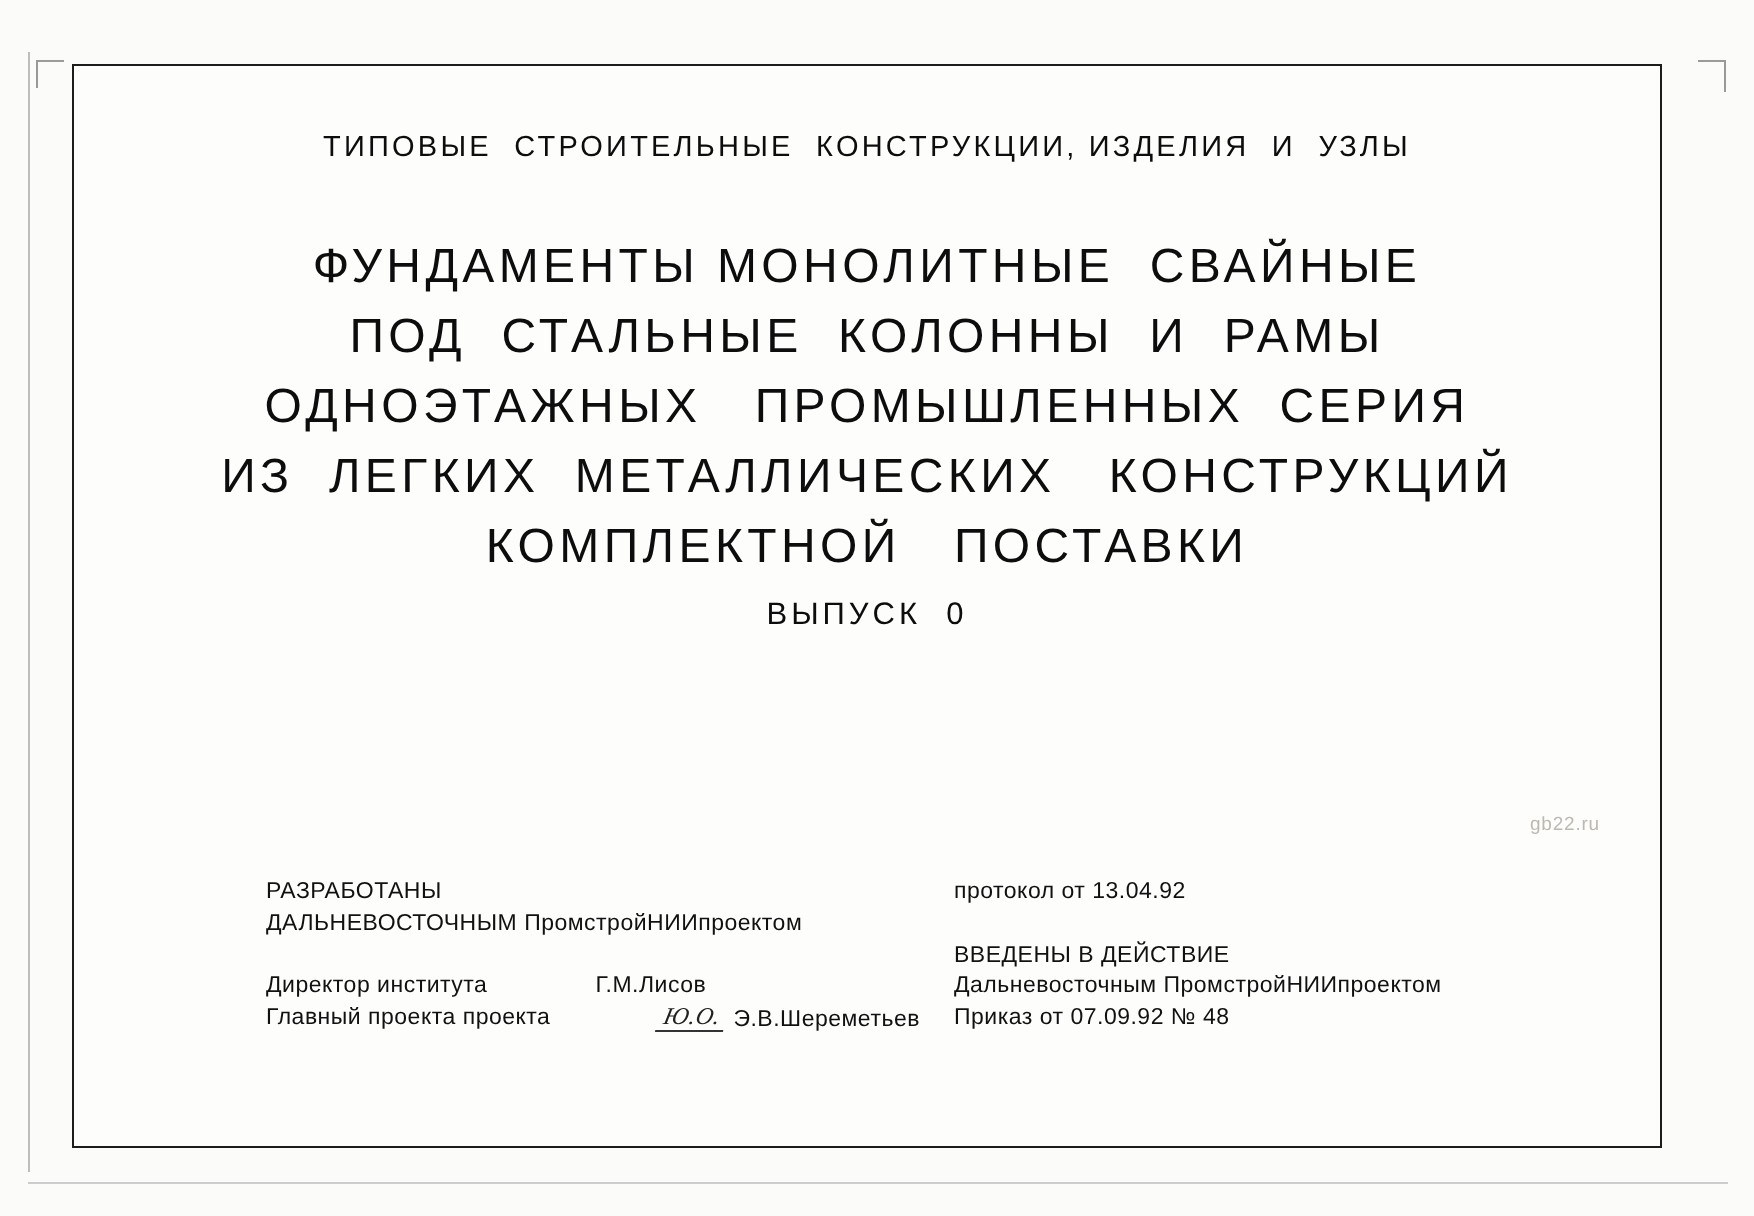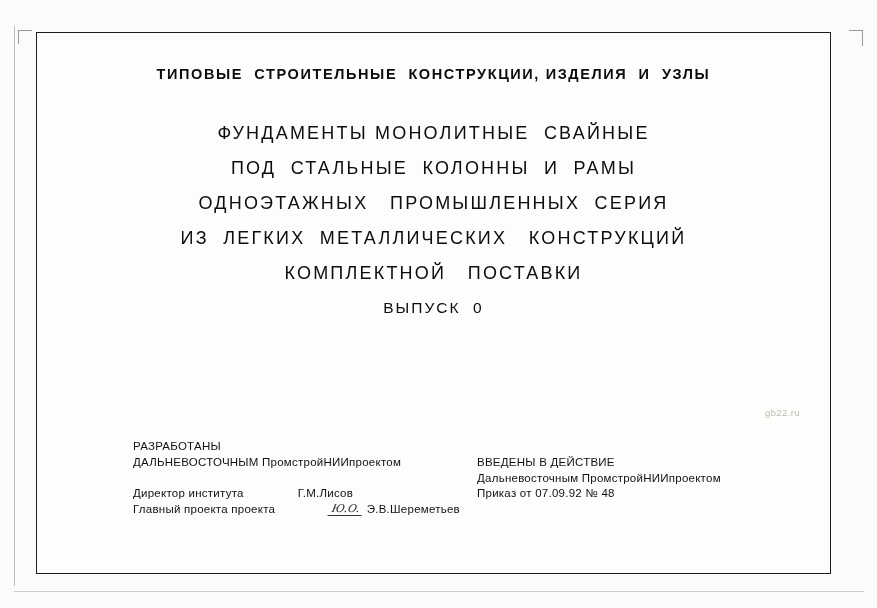--- a/index.html
+++ b/index.html
@@ -81,35 +81,35 @@
     text-align: center;
     color: #0d0d0d;
     font-family: "Liberation Sans", sans-serif;
     white-space: pre;
   }
 
   .kicker {
     margin-top: 33px;
     font-size: 14.5px;
     letter-spacing: 1.6px;
-    font-weight: 700;
+    font-weight: 400;
   }
 
   .series {
     margin-top: 34px;
     font-size: 29px;
     letter-spacing: 3.5px;
     font-weight: 400;
   }
 
   .title-block {
     margin-top: 34px;
   }
   .title-block .heading-line {
-    font-size: 18px;
+    font-size: 24px;
     letter-spacing: 2.2px;
     line-height: 35px;
   }
 
   .issue {
     margin-top: 8px;
     font-size: 15.5px;
     letter-spacing: 2px;
   }
 
@@ -220,20 +220,21 @@
             </div>
             <div class="row-two">
               <span class="label">Главный  проекта  проекта</span>
               <span class="name"><span class="handsign">Ю.О.</span> <span>Э.В.Шереметьев</span></span>
             </div>
           </div>
         </div>
 
         <div class="sig-col sig-right">
           <div class="sig-group">
+            <div>протокол  от  13.04.92</div>
           </div>
           <div class="sig-group">
             <div>ВВЕДЕНЫ В ДЕЙСТВИЕ</div>
             <div>Дальневосточным  ПромстройНИИпроектом</div>
             <div>Приказ  от 07.09.92  № 48</div>
           </div>
         </div>
 
       </div>
 

